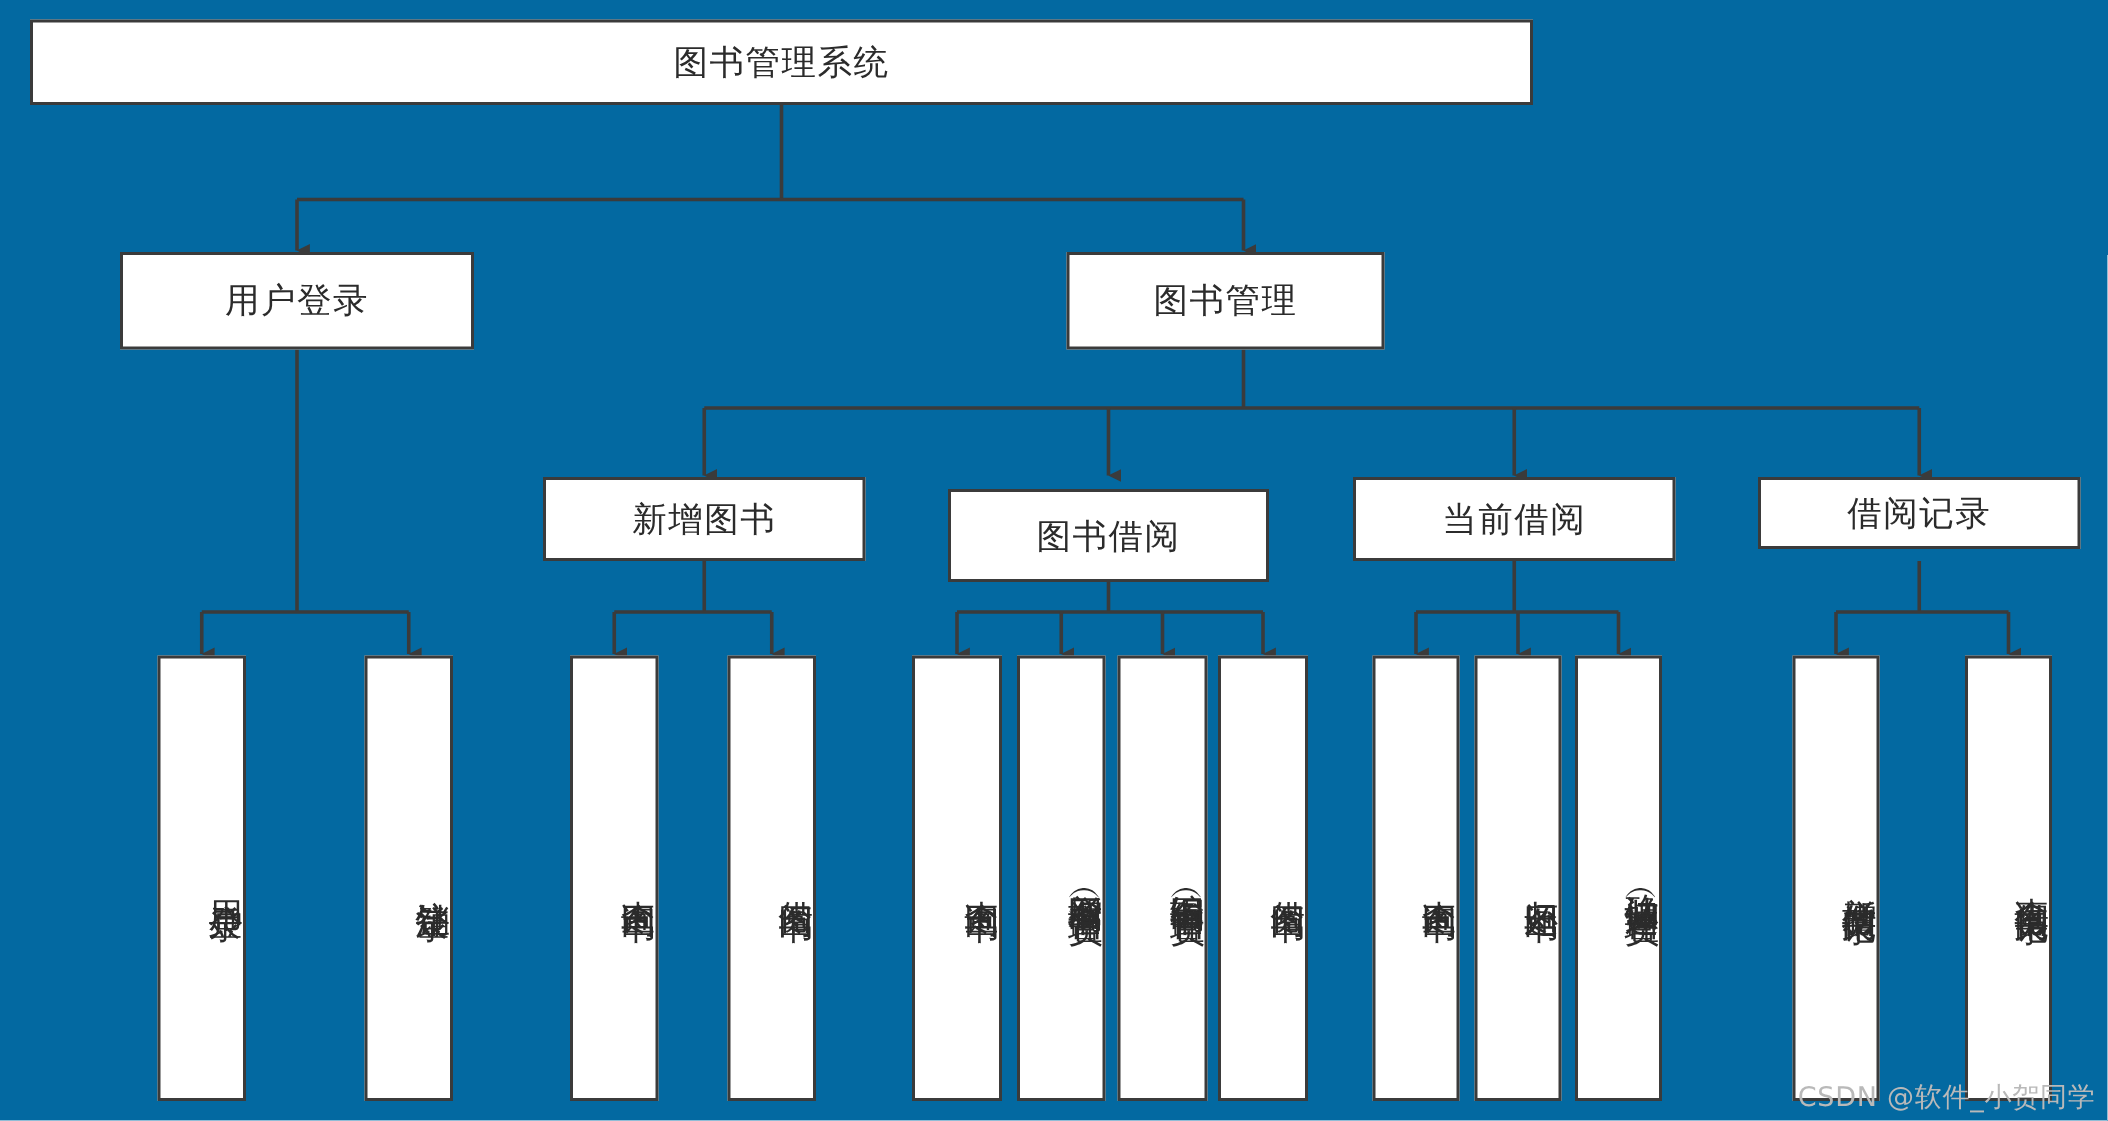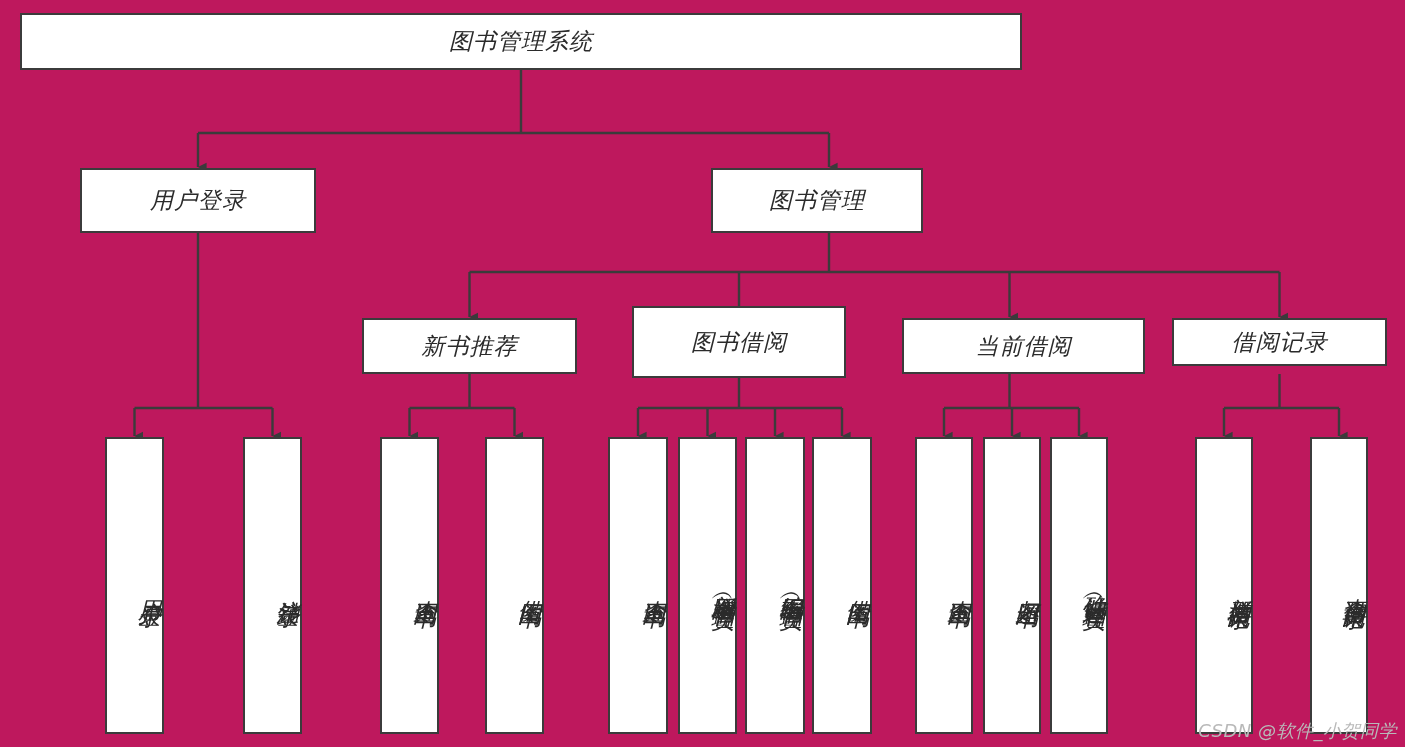--- a/index.html
+++ b/index.html
@@ -8,23 +8,22 @@
     padding: 0;
     background: #ffffff;
   }
   body {
     font-family: "DejaVu Sans", "Liberation Sans", sans-serif;
   }
   #canvas {
     position: relative;
     width: 1405px;
     height: 747px;
-    background: #be185d;
+    background: #0369a1;
     overflow: hidden;
-    font-style: italic;
   }
   #wires {
     position: absolute;
     left: 0;
     top: 0;
     width: 1405px;
     height: 747px;
   }
   .node {
     position: absolute;
@@ -125,26 +124,26 @@
   </div>
 
   <div class="node horiz" style="left: 80px; top: 168px; width: 236px; height: 65px;">
     <span class="label">用户登录</span>
   </div>
   <div class="node horiz" style="left: 711px; top: 168px; width: 212px; height: 65px;">
     <span class="label">图书管理</span>
   </div>
 
   <div class="node horiz" style="left: 362px; top: 318px; width: 215px; height: 56px;">
-    <span class="label">新书推荐</span>
+    <span class="label">新增图书</span>
   </div>
-  <div class="node horiz" style="left: 632px; top: 306px; width: 214px; height: 72px;">
+  <div class="node horiz" style="left: 632px; top: 326px; width: 214px; height: 62px;">
     <span class="label">图书借阅</span>
   </div>
-  <div class="node horiz" style="left: 902px; top: 318px; width: 243px; height: 56px;">
+  <div class="node horiz" style="left: 902px; top: 318px; width: 215px; height: 56px;">
     <span class="label">当前借阅</span>
   </div>
   <div class="node horiz" style="left: 1172px; top: 318px; width: 215px; height: 48px;">
     <span class="label">借阅记录</span>
   </div>
 
   <div class="node vert" style="left: 105px; top: 437px; width: 59px; height: 297px;">
     <span class="label">用户登录</span>
   </div>
   <div class="node vert" style="left: 243px; top: 437px; width: 59px; height: 297px;">

